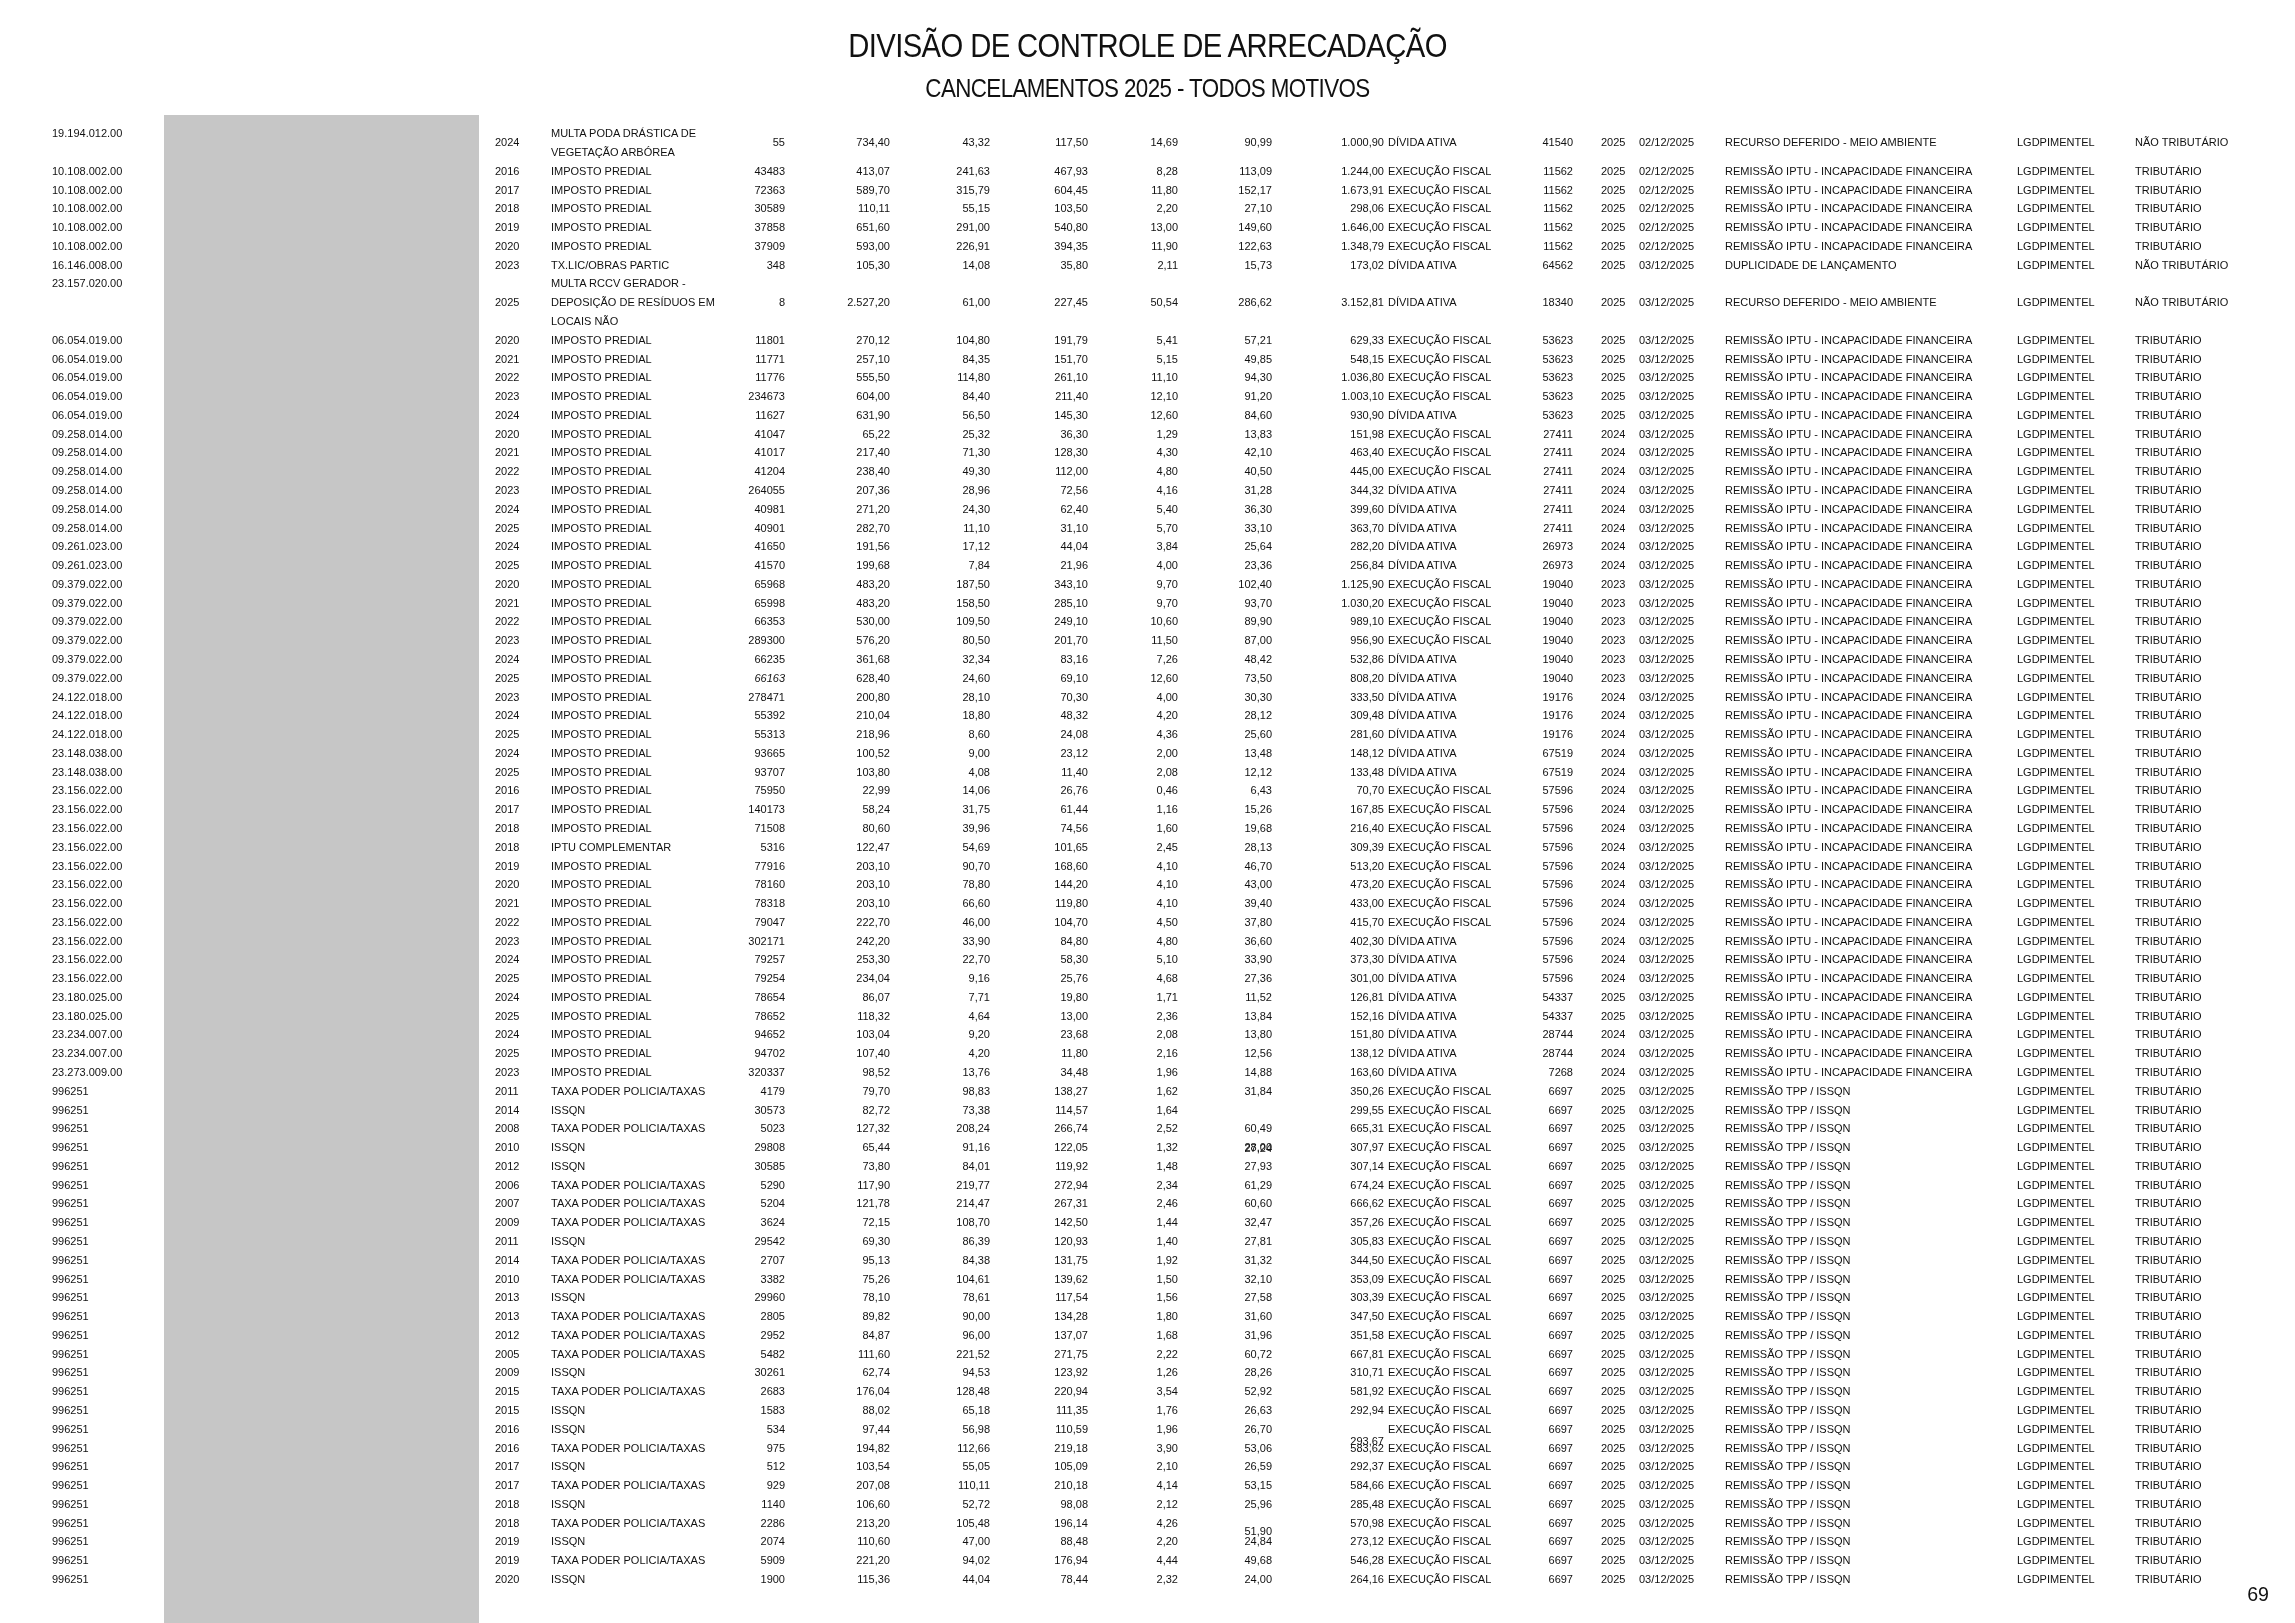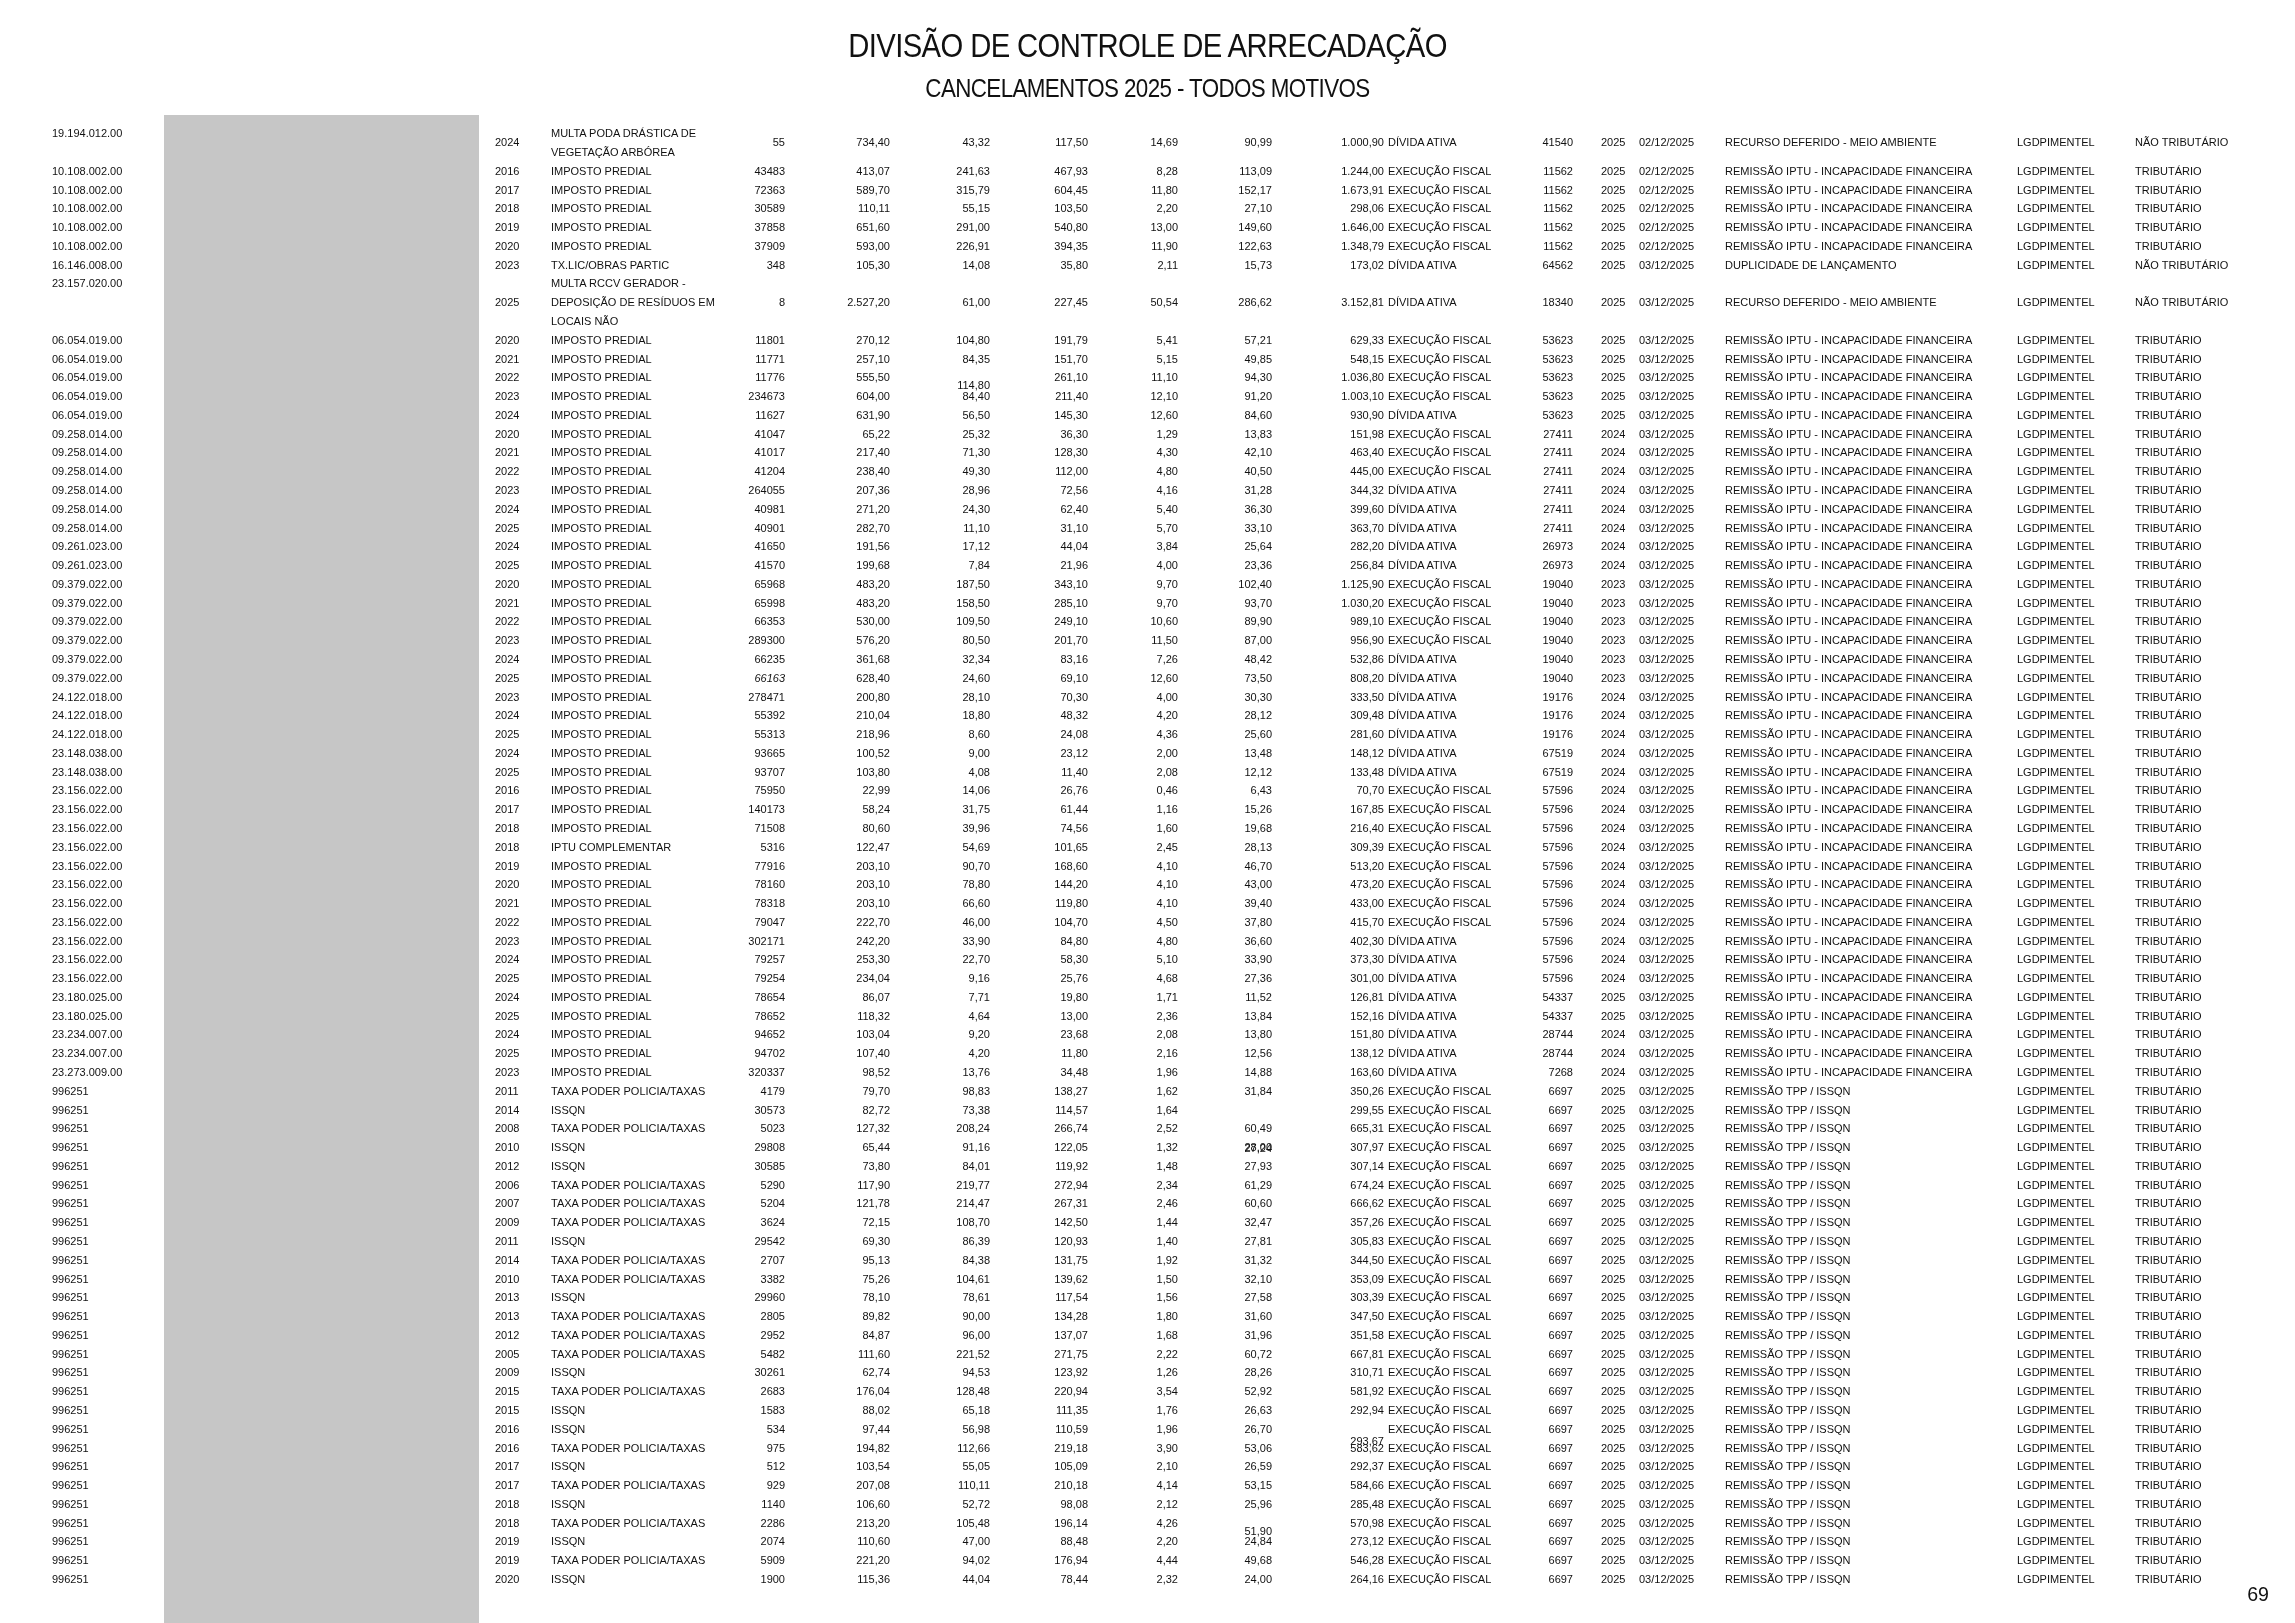--- a/index.html
+++ b/index.html
@@ -230,21 +230,21 @@
       <span class="c c-rs" style="top: 0px;">REMISSÃO IPTU - INCAPACIDADE FINANCEIRA</span>
       <span class="c c-us" style="top: 0px;">LGDPIMENTEL</span>
       <span class="c c-tp" style="top: 0px;">TRIBUTÁRIO</span>
     </div>
     <div class="row" style="top: 368px; height: 19px;">
       <span class="c c-id" style="top: 0px;">06.054.019.00</span>
       <span class="c c-yr" style="top: 0px;">2022</span>
       <span class="c c-desc" style="top: 0px;">IMPOSTO PREDIAL</span>
       <span class="c c-num r" style="top: 0px;">11776</span>
       <span class="c c-v1 r" style="top: 0px;">555,50</span>
-      <span class="c c-v2 r" style="top: 8px; text-align: center;">114,80</span>
+      <span class="c c-v2 r" style="top: 0px; text-align: center;">114,80</span>
       <span class="c c-v3 r" style="top: 0px;">261,10</span>
       <span class="c c-v4 r" style="top: 0px;">11,10</span>
       <span class="c c-v5 r" style="top: 0px;">94,30</span>
       <span class="c c-tot r" style="top: 0px;">1.036,80</span>
       <span class="c c-st" style="top: 0px;">EXECUÇÃO FISCAL</span>
       <span class="c c-ref r" style="top: 0px;">53623</span>
       <span class="c c-y2" style="top: 0px;">2025</span>
       <span class="c c-dt" style="top: 0px;">03/12/2025</span>
       <span class="c c-rs" style="top: 0px;">REMISSÃO IPTU - INCAPACIDADE FINANCEIRA</span>
       <span class="c c-us" style="top: 0px;">LGDPIMENTEL</span>

